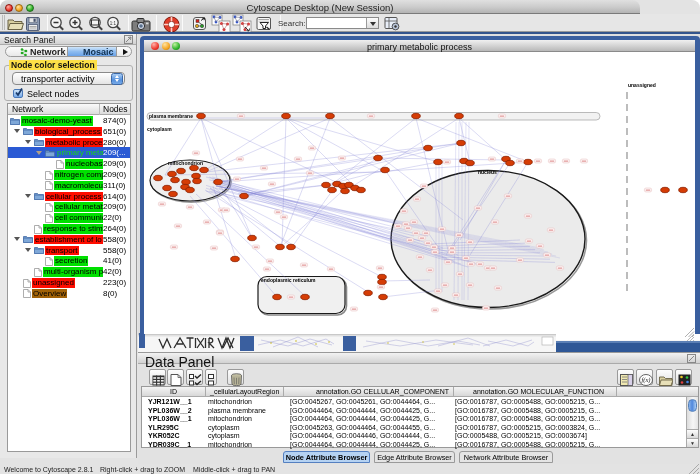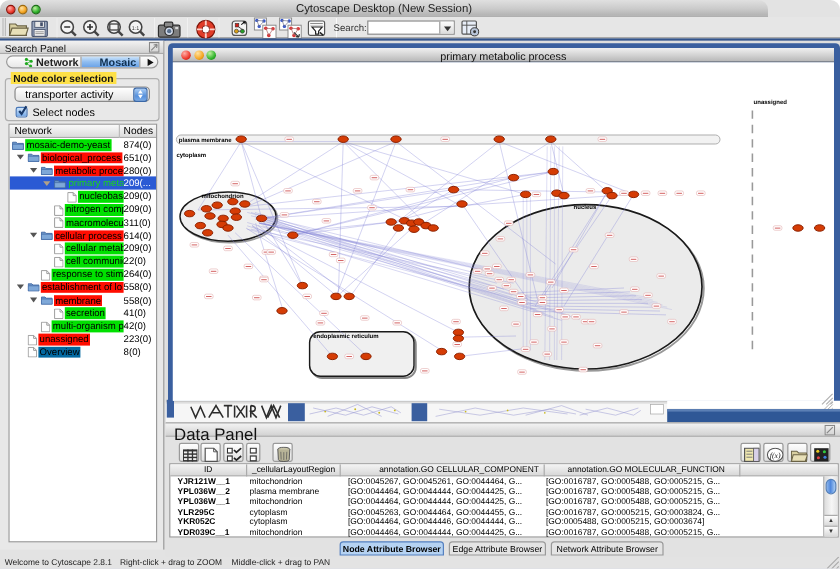--- a/index.html
+++ b/index.html
@@ -297,21 +297,21 @@
             <div style="position:absolute;left:95px;top:1px;font-size:8px;line-height:9.5px;color:#000;">558(0)</div>
           </div>
           <div style="position:absolute;left:0;top:141.1px;width:100%;height:11px;">
             <div style="position:absolute;left:17px;top:3.2px;width:0;height:0;border-left:3.5px solid transparent;border-right:3.5px solid transparent;border-top:4.5px solid #555;"></div>
             <div style="position:absolute;left:26px;top:1.5px;">
               <svg style="display:block" width="10" height="8" viewBox="0 0 10 8">
                 <path d="M0.5 1.5 L3.5 1.5 L4.5 2.5 L9.5 2.5 L9.5 7.5 L0.5 7.5 Z" fill="#6b96c8" stroke="#3a62a0" stroke-width="0.7"></path>
                 <path d="M0.5 3.2 L9.5 3.2 L9.5 7.5 L0.5 7.5 Z" fill="#7fa8d8" stroke="#3a62a0" stroke-width="0.5"></path>
               </svg>
             </div>
-            <div style="position:absolute;left:37px;top:1px;font-size:8px;line-height:9.5px;background:#ff0d00;color:#000;padding:0 1px;white-space:nowrap;max-width:58px;overflow:hidden;">membrane</div>
+            <div style="position:absolute;left:37px;top:1px;font-size:8px;line-height:9.5px;background:#ff0d00;color:#000;padding:0 1px;white-space:nowrap;max-width:58px;overflow:hidden;">transport</div>
             <div style="position:absolute;left:95px;top:1px;font-size:8px;line-height:9.5px;color:#000;">558(0)</div>
           </div>
           <div style="position:absolute;left:0;top:151.9px;width:100%;height:11px;">
             <div style="position:absolute;left:37px;top:1.5px;">
               <svg style="display:block" width="8" height="9" viewBox="0 0 8 9">
                 <path d="M0.5 0.5 L5 0.5 L7.5 3 L7.5 8.5 L0.5 8.5 Z" fill="#fff" stroke="#999" stroke-width="0.8"></path>
                 <path d="M5 0.5 L5 3 L7.5 3" fill="none" stroke="#999" stroke-width="0.8"></path>
               </svg>
             </div>
             <div style="position:absolute;left:46px;top:1px;font-size:8px;line-height:9.5px;background:#00e000;color:#000;padding:0 1px;white-space:nowrap;max-width:49px;overflow:hidden;">secretion</div>
@@ -337,21 +337,21 @@
             <div style="position:absolute;left:24px;top:1px;font-size:8px;line-height:9.5px;background:#ff0d00;color:#000;padding:0 1px;white-space:nowrap;max-width:71px;overflow:hidden;">unassigned</div>
             <div style="position:absolute;left:95px;top:1px;font-size:8px;line-height:9.5px;color:#000;">223(0)</div>
           </div>
           <div style="position:absolute;left:0;top:184.30000000000004px;width:100%;height:11px;">
             <div style="position:absolute;left:15px;top:1.5px;">
               <svg style="display:block" width="8" height="9" viewBox="0 0 8 9">
                 <path d="M0.5 0.5 L5 0.5 L7.5 3 L7.5 8.5 L0.5 8.5 Z" fill="#fff" stroke="#999" stroke-width="0.8"></path>
                 <path d="M5 0.5 L5 3 L7.5 3" fill="none" stroke="#999" stroke-width="0.8"></path>
               </svg>
             </div>
-            <div style="position:absolute;left:24px;top:1px;font-size:8px;line-height:9.5px;background:#0369a1;color:#000;padding:0 1px;white-space:nowrap;max-width:71px;overflow:hidden;">Overview</div>
+            <div style="position:absolute;left:24px;top:1px;font-size:8px;line-height:9.5px;background:#a16207;color:#000;padding:0 1px;white-space:nowrap;max-width:71px;overflow:hidden;">Overview</div>
             <div style="position:absolute;left:95px;top:1px;font-size:8px;line-height:9.5px;color:#000;">8(0)</div>
           </div>
         </div>
   </div>
 </div>
 
 <div style="position:absolute;left:138px;top:33.5px;width:562px;height:318.5px;background:#dedede;overflow:hidden;">
 </div>
 <svg width="562" height="19" viewBox="0 0 562 19" style="position:absolute;left:138px;top:333px">
 <rect x="0" y="0" width="562" height="19" fill="#f6f6f6"></rect>

